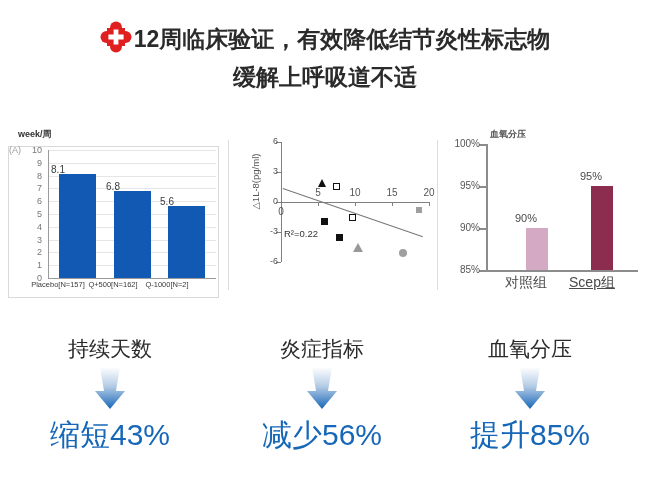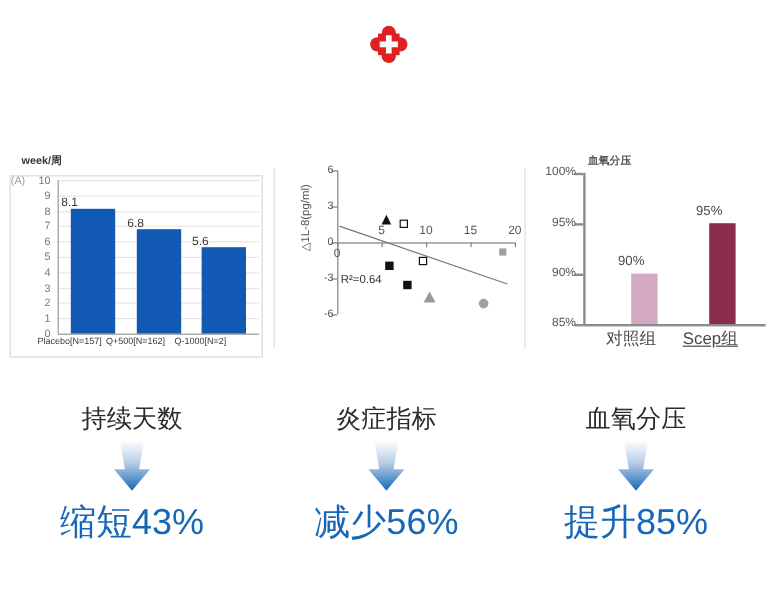--- a/index.html
+++ b/index.html
@@ -124,22 +124,23 @@
         <path d="M16 2 L22 8 L30 8 L30 16 L24 22 L24 30 L16 30 L10 24 L2 24 L2 16 L8 10 L8 2 Z" fill="none"></path>
         <g>
           <circle cx="16" cy="6.5" r="6" fill="#e02020"></circle>
           <circle cx="16" cy="25.5" r="6" fill="#e02020"></circle>
           <circle cx="6.5" cy="16" r="6" fill="#e02020"></circle>
           <circle cx="25.5" cy="16" r="6" fill="#e02020"></circle>
           <rect x="7" y="7" width="18" height="18" fill="#e02020"></rect>
           <path d="M13.6 8.4 h4.8 v5.2 h5.2 v4.8 h-5.2 v5.2 h-4.8 v-5.2 h-5.2 v-4.8 h5.2 z" fill="#ffffff"></path>
         </g>
       </svg>
-    </span>
+    </span><span>12周临床验证，有效降低结节炎性标志物</span>
   </div>
+  <div class="title-line">缓解上呼吸道不适</div>
 </div>
 
 <div class="panel" id="bar-panel">
   <div id="bar-unit">week/周</div>
   <div id="bar-box"></div>
   <div id="bar-aprefix">(A)</div>
 
   <div class="bar-grid" style="top:22px;"></div>
   <div class="bar-grid" style="top:34.8px;"></div>
   <div class="bar-grid" style="top:47.6px;"></div>
@@ -201,21 +202,21 @@
   <div class="sc-xtick-mark" style="left:117px;"></div>
   <div class="sc-xtick-mark" style="left:154px;"></div>
   <div class="sc-xtick-mark" style="left:191px;"></div>
   <div class="sc-xtick-lbl" style="left:31px;top:78px;">0</div>
   <div class="sc-xtick-lbl" style="left:68px;top:59px;">5</div>
   <div class="sc-xtick-lbl" style="left:105px;top:59px;">10</div>
   <div class="sc-xtick-lbl" style="left:142px;top:59px;">15</div>
   <div class="sc-xtick-lbl" style="left:179px;top:59px;">20</div>
 
   <div id="sc-ylabel">△1L-8(pg/ml)</div>
-  <div id="sc-r2">R²=0.64</div>
+  <div id="sc-r2">R²=0.22</div>
 
   <div class="pt pt-tri-f" style="left:80px;top:51px;"></div>
   <div class="pt pt-sq-o" style="left:95px;top:55px;"></div>
   <div class="pt pt-sq-o" style="left:111px;top:86px;"></div>
   <div class="pt pt-sq-f" style="left:83px;top:90px;"></div>
   <div class="pt pt-sq-f" style="left:98px;top:106px;"></div>
   <div class="pt pt-tri-o" style="left:115px;top:115px;"></div>
   <div class="pt pt-cir-g" style="left:161px;top:121px;"></div>
   <div class="pt pt-sq-g" style="left:178px;top:79px;"></div>
 </div>

